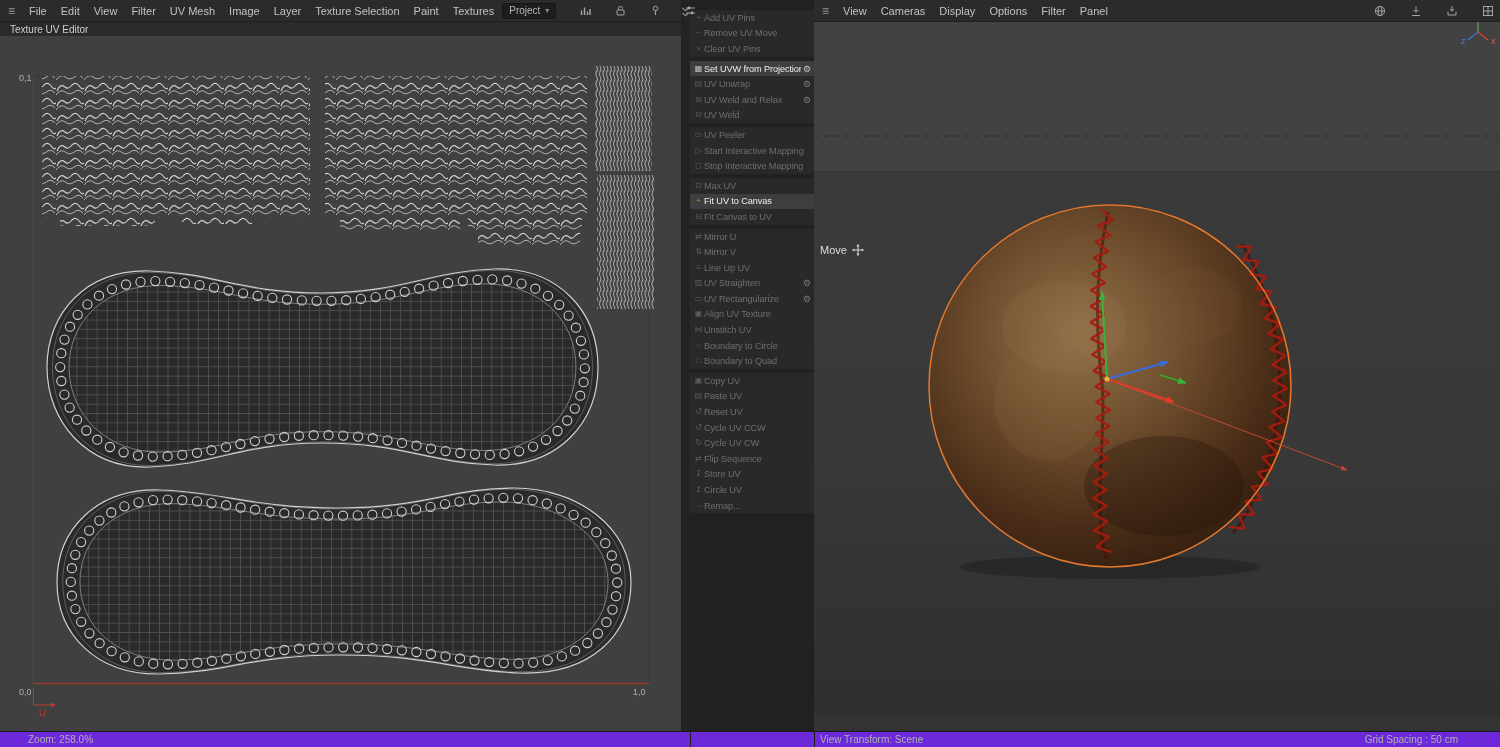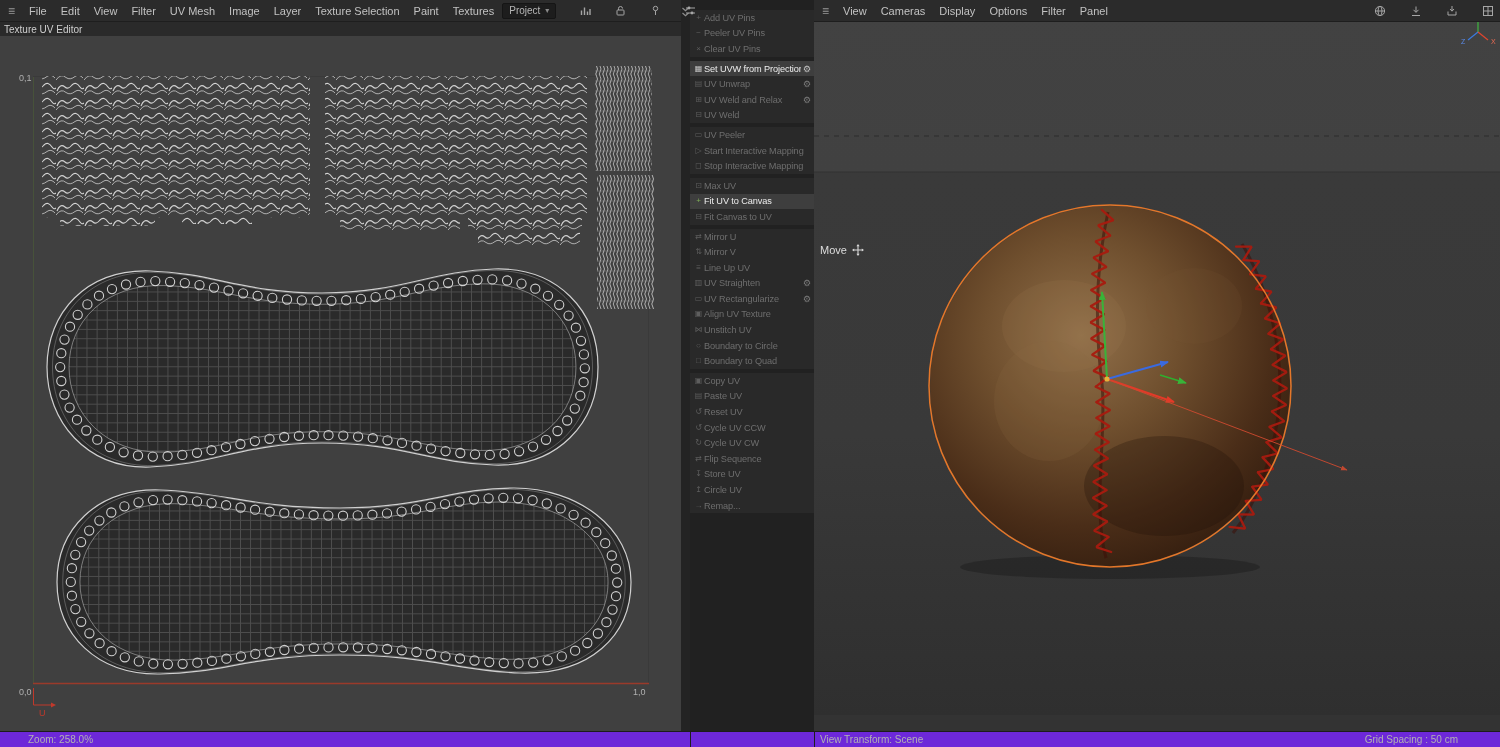--- a/index.html
+++ b/index.html
@@ -9,21 +9,21 @@
 .strip{left:681px;width:9px;background:#232323;display:flex;justify-content:center;padding-top:5px}
 .cmd-panel{left:690px;width:124px;background:#212121;padding-top:10px}
 .viewport{left:814px;width:686px;background:#333}
 .menubar{height:22px;background:#2b2b2b;border-bottom:1px solid #1e1e1e;display:flex;align-items:center;padding:0 6px;gap:1px;position:relative;z-index:4}
 .hamburger{font-size:12px;color:#9a9a9a;padding:0 6px 0 2px}
 .menu-item{font-size:11px;color:#c2c2c2;padding:0 7px;cursor:default;white-space:nowrap}
 .menubar-right{margin-left:auto;display:flex;gap:24px}
 .project-select{display:flex;align-items:center;gap:5px;background:#1d1d1d;border:1px solid #151515;border-radius:2px;height:16px;padding:0 6px;font-size:10px;color:#b5b5b5}
 .caret{font-size:8px;color:#8a8a8a}
 .tb-icon{display:flex;align-items:center}
-.title-bar{height:14px;background:#2a2a2a;display:flex;align-items:center;padding-left:4px;font-size:10px;color:#cfcfcf}
+.title-bar{height:14px;background:#2a2a2a;display:flex;align-items:center;padding-left:10px;font-size:10px;color:#cfcfcf}
 .uv-canvas{position:absolute;left:0;top:36px;width:681px;height:695px;background:#404040}
 .cmd-group{background:#292929;margin-bottom:4px}
 .cmd-row{display:flex;align-items:center;height:15.6px;padding:0 3px;position:relative}
 .cmd-row.hl{background:#3e3e3e}
 .cmd-icon{width:11px;font-size:8px;color:#8a8a8a;text-align:center;flex:none;line-height:1}
 .cmd-label{font-size:9.2px;letter-spacing:-0.1px;color:#c6c6c6;white-space:nowrap;overflow:hidden;flex:1}
 .cmd-row.dis .cmd-label{color:#6e6e6e}
 .cmd-row.dis .cmd-icon{color:#5e5e5e}
 .cmd-row.hl .cmd-label{color:#ececec}
 .cmd-row.hl .cmd-icon{color:#c8c8c8}
@@ -341,21 +341,21 @@
 
 <section class="panel cmd-panel">
   <div id="command-list">
       <div class="cmd-group">
         <div class="cmd-row dis">
           <span class="cmd-icon">+</span>
           <span class="cmd-label">Add UV Pins</span>
         </div>
         <div class="cmd-row dis">
           <span class="cmd-icon">−</span>
-          <span class="cmd-label">Peeler UV Pins</span>
+          <span class="cmd-label">Remove UV Move</span>
         </div>
         <div class="cmd-row dis">
           <span class="cmd-icon">×</span>
           <span class="cmd-label">Clear UV Pins</span>
         </div>
       </div>
       <div class="cmd-group">
         <div class="cmd-row hl">
           <span class="cmd-icon">▦</span>
           <span class="cmd-label">Set UVW from Projection</span>

